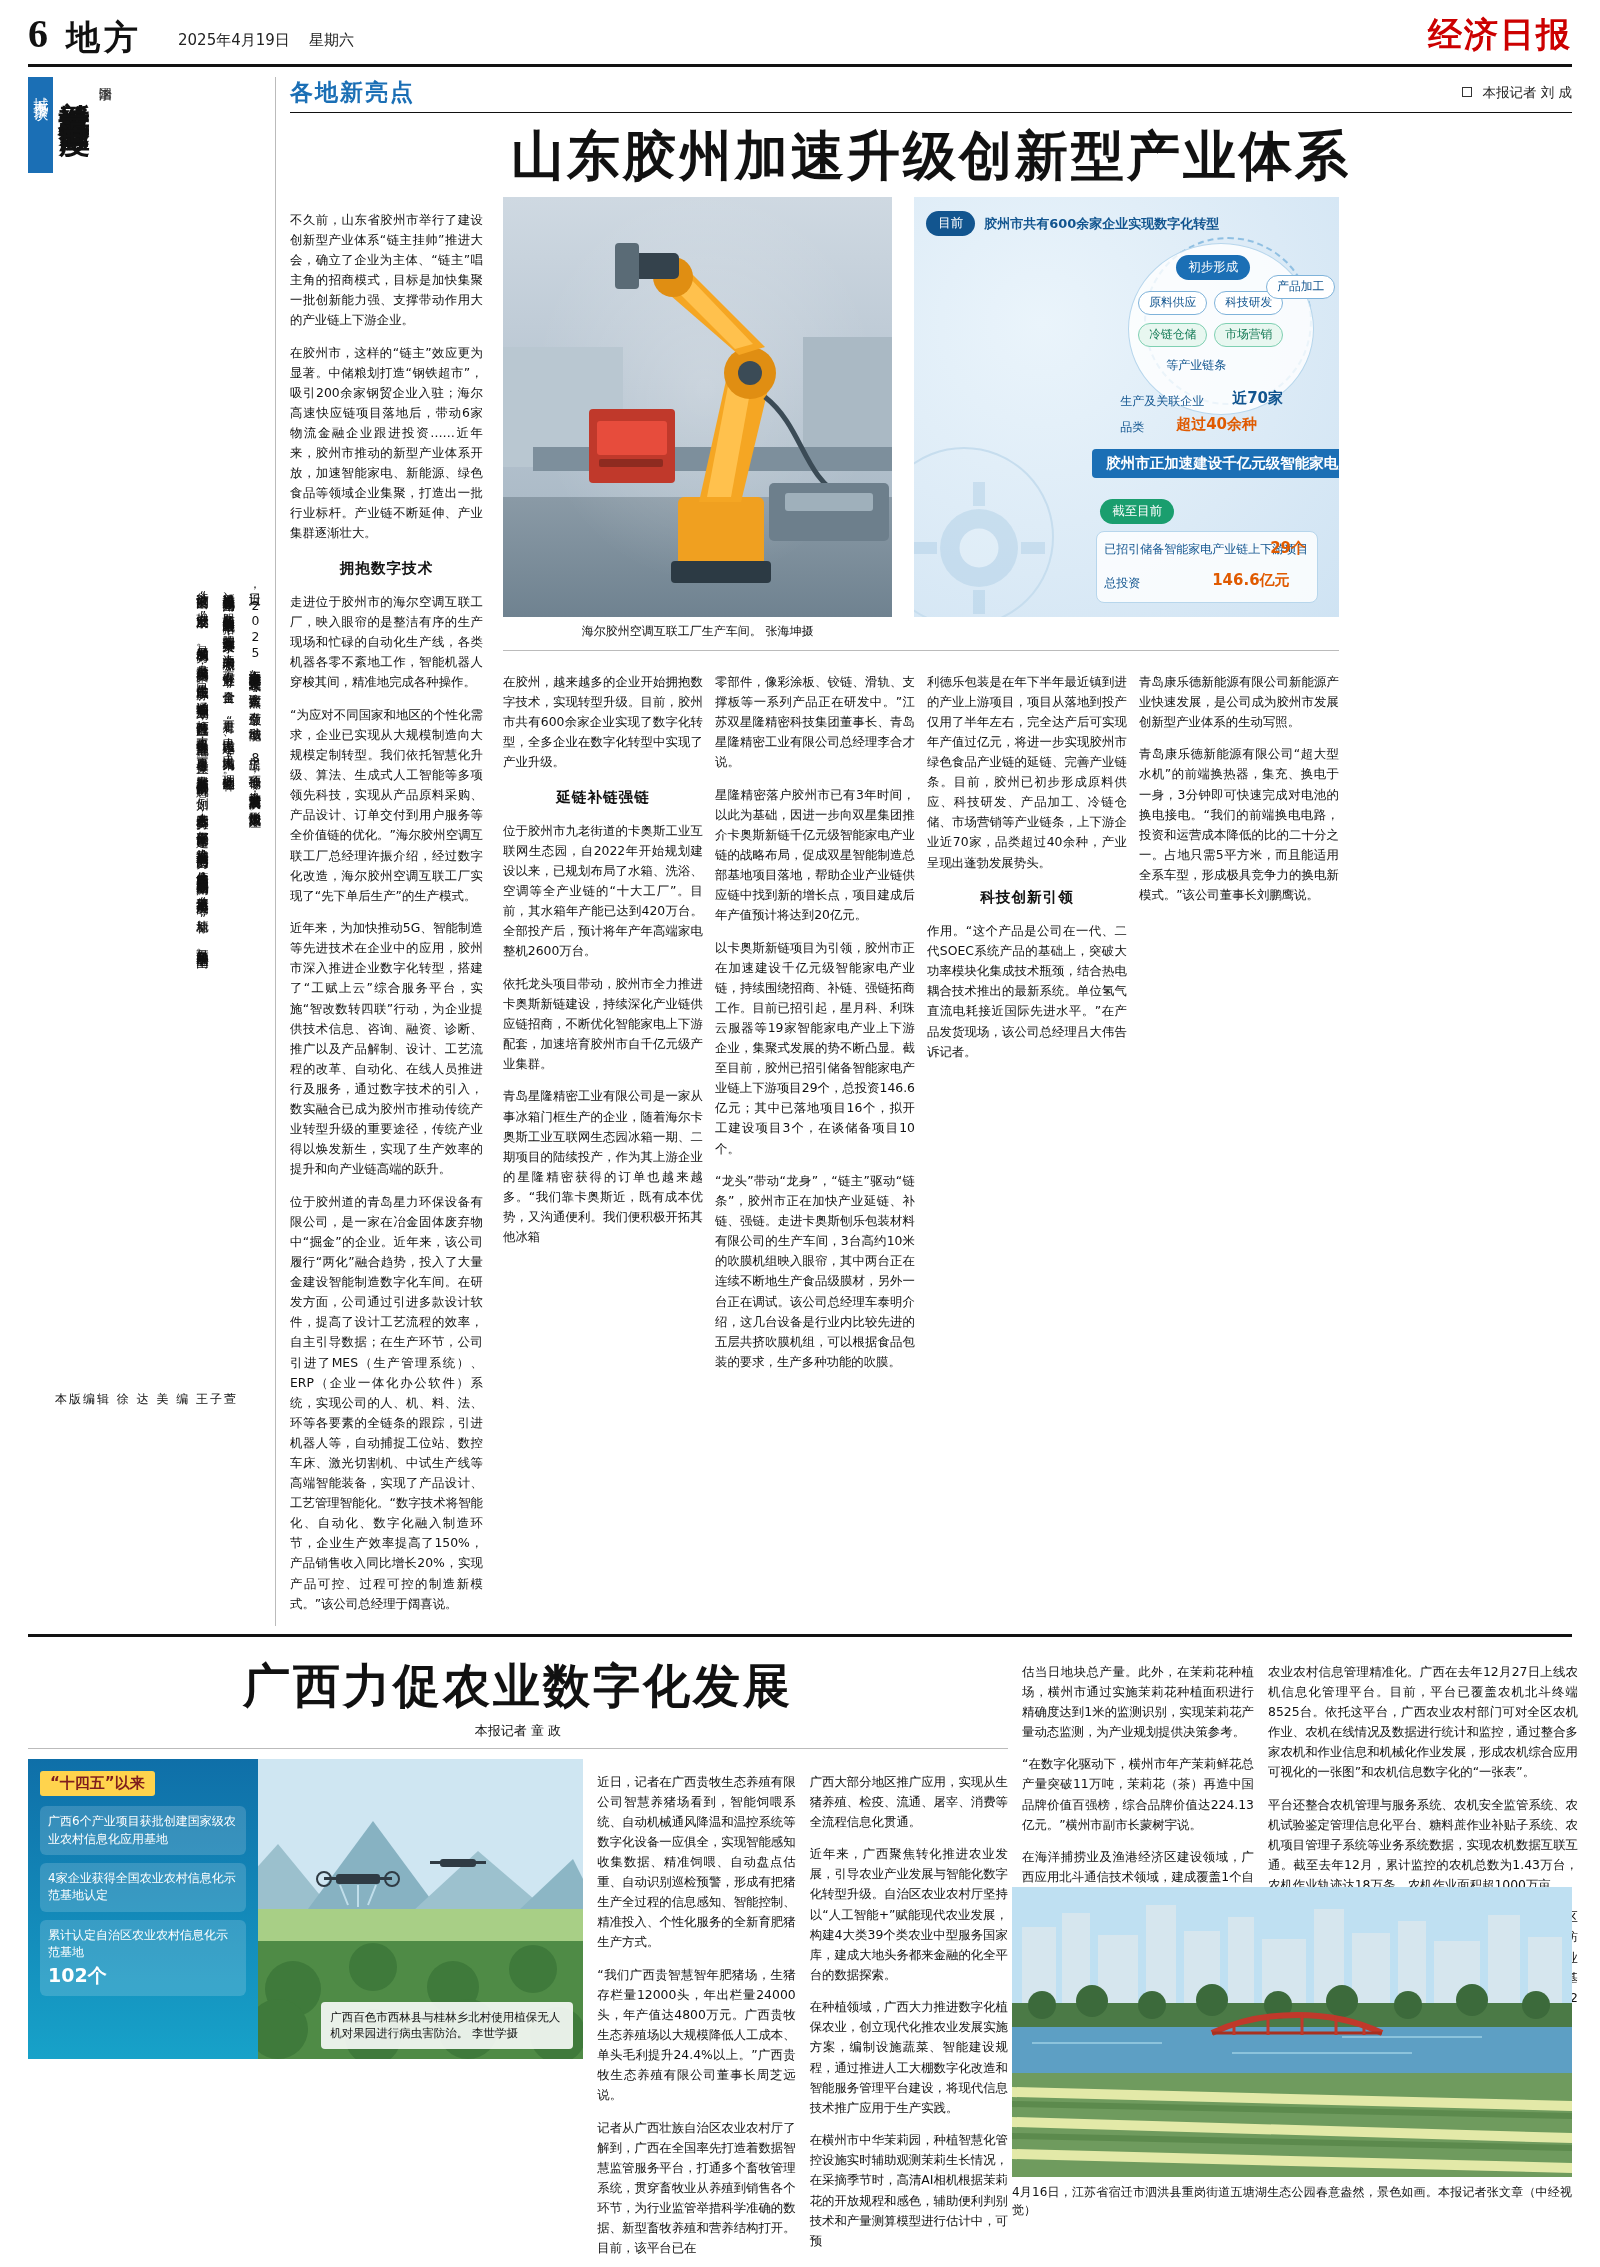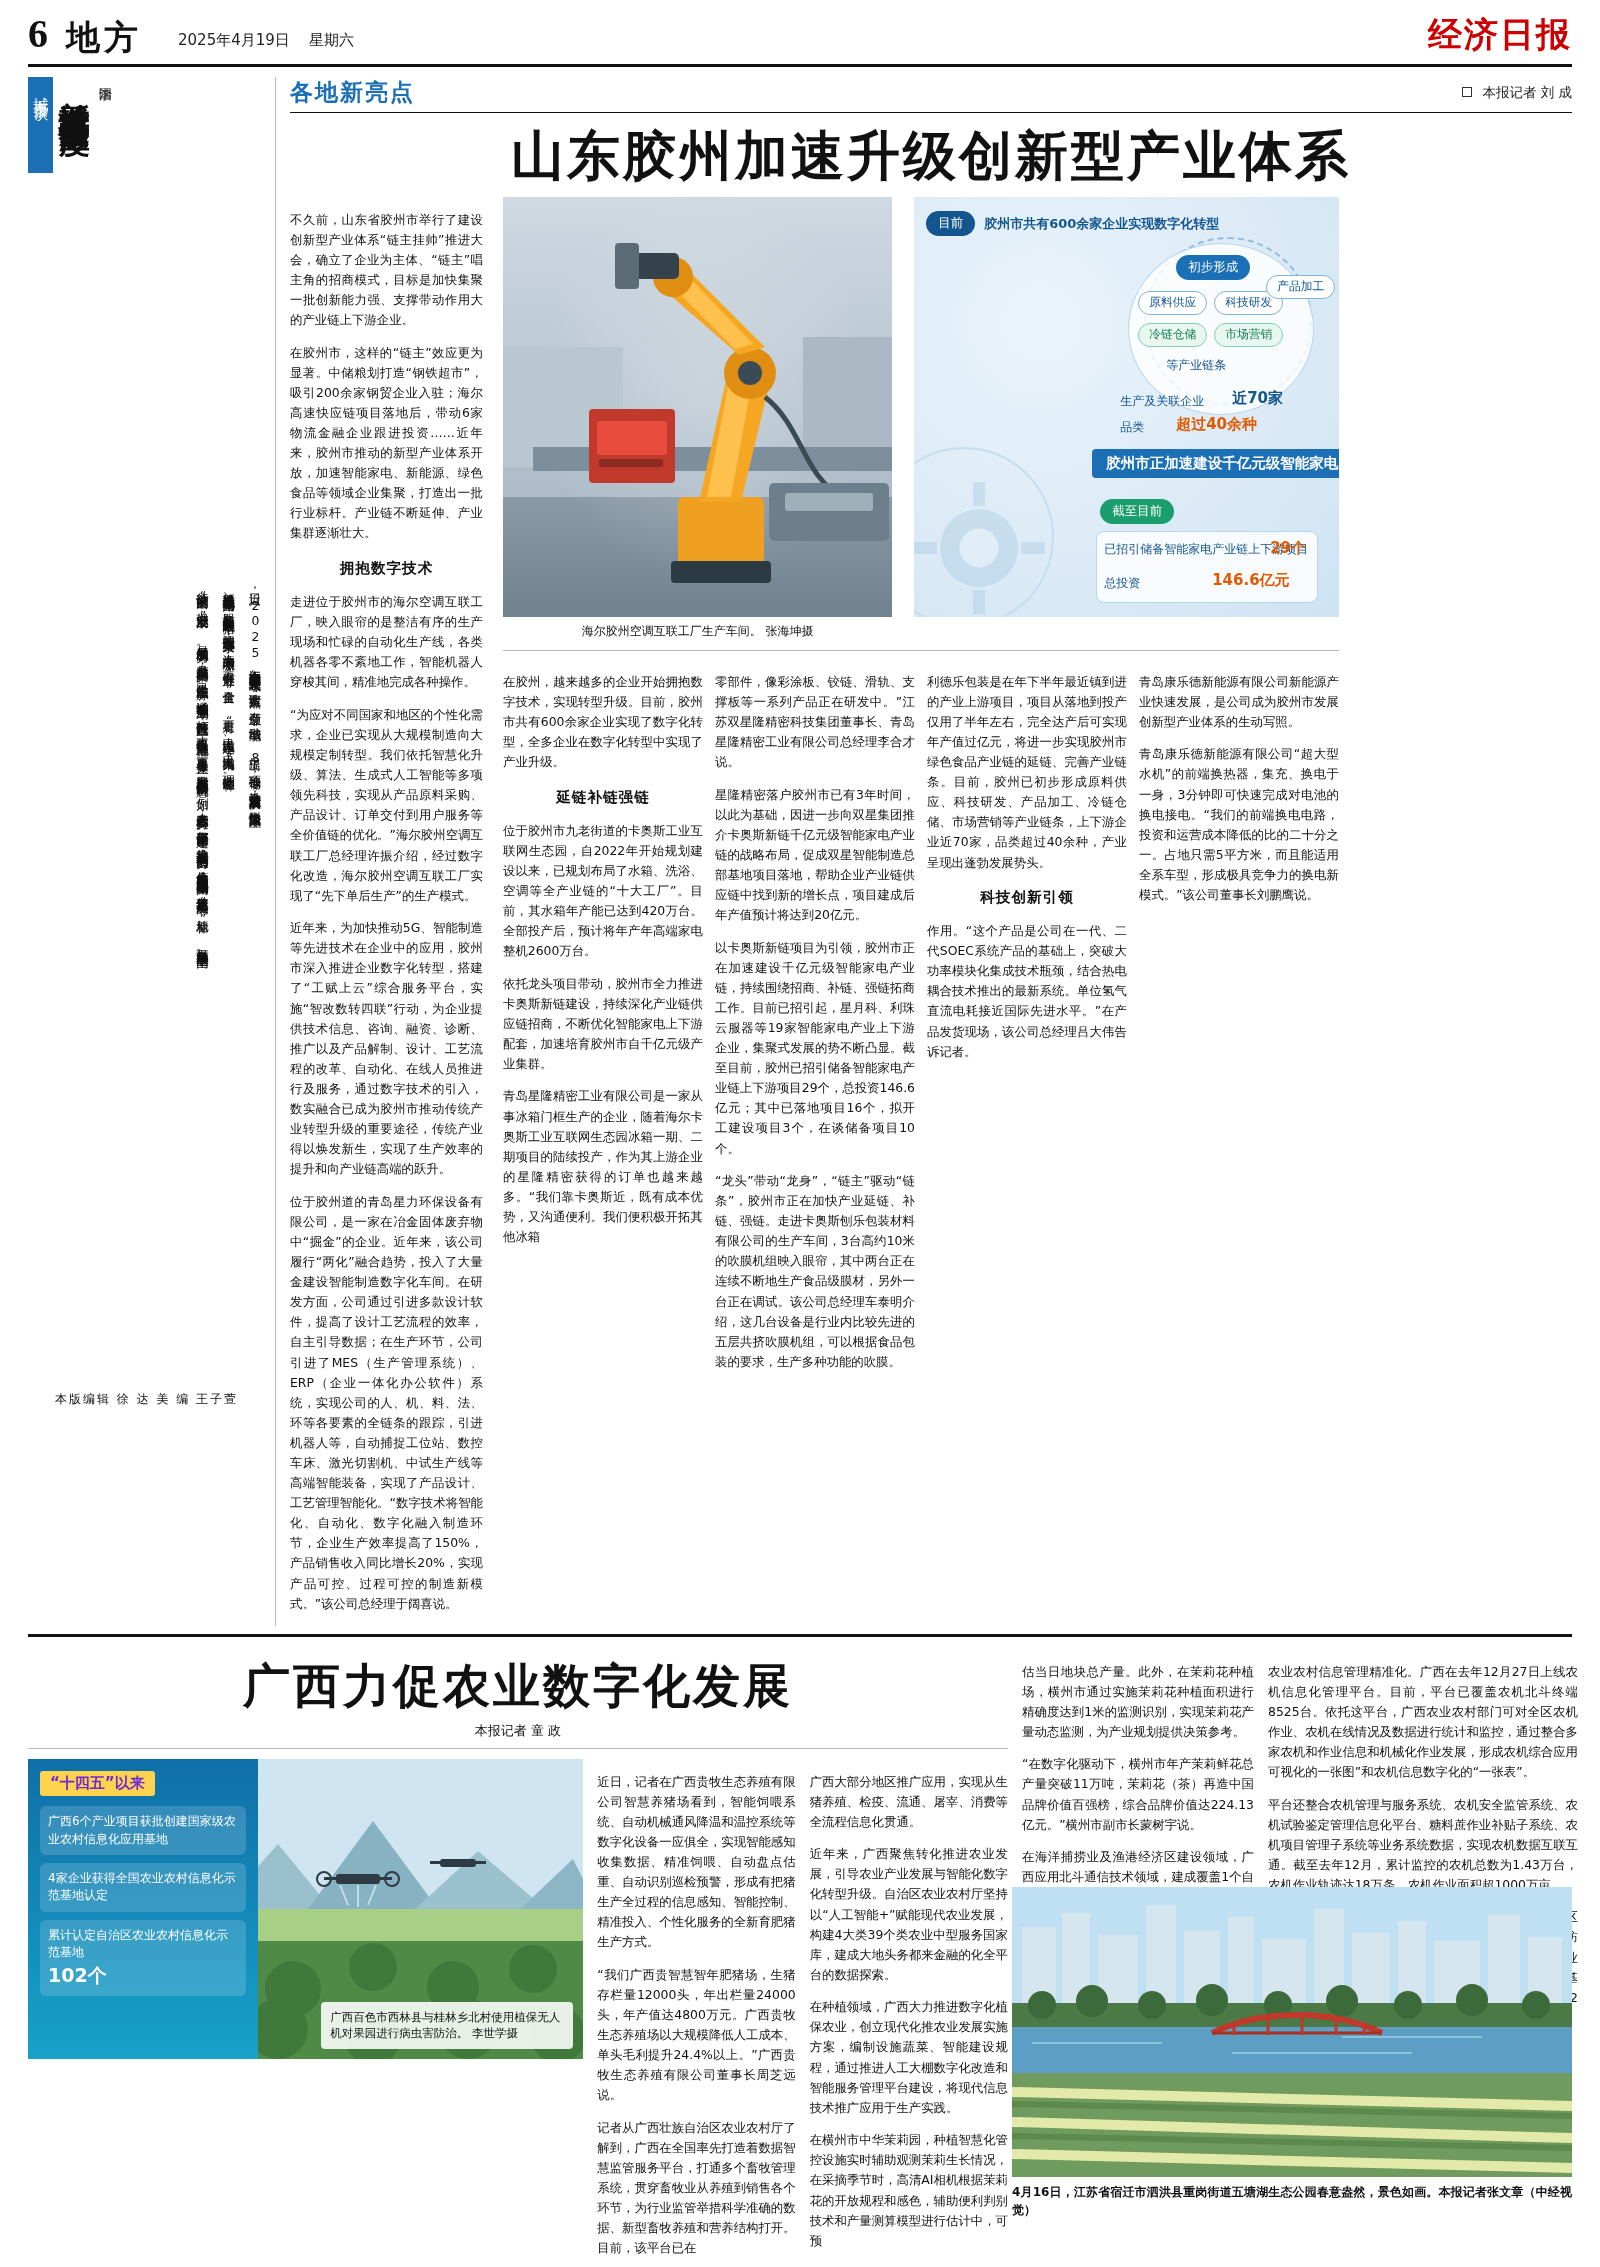--- a/index.html
+++ b/index.html
@@ -130,30 +130,30 @@
   }
   .bottom-reporter { text-align: center; font-size: 13px; margin-bottom: 8px; }
   .bcol { font-size: 12.4px; line-height: 1.62; text-align: justify; }
   .bw { width: 200px; }
 
   .factbox { position: relative; width: 100%; }
   .fb-img { position: relative; width: 100%; height: 300px; overflow:hidden;
     background: linear-gradient(180deg,#cfe6f2 0%, #bcdcea 30%, #7fae6a 55%, #4f8b46 100%); }
   .fb-panel { position:absolute; left:0; top:0; width: 230px; height: 300px;
     background: linear-gradient(180deg,#0f6fa8,#17a2c9); color:#fff; padding: 12px 12px; }
-  .fb-tag { display:inline-block; background:#ffd34d; color:#6d28d9; font-weight:bold;
+  .fb-tag { display:inline-block; background:#ffd34d; color:#7f1d1d; font-weight:bold;
      font-size:15px; padding:3px 10px; border-radius:3px; margin-bottom: 10px;}
   .fb-item { background: rgba(255,255,255,0.16); border-radius:6px; padding:7px 8px; font-size:12px; line-height:1.45; margin-bottom:8px; }
   .fb-num { font-size: 19px; font-weight: bold; }
   .fb-cap { background: rgba(255,255,255,0.88); position:absolute; right:10px; bottom:10px; width:252px;
      font-size:11.5px; line-height:1.45; padding:7px 9px; border-radius:4px; }
 
   .photo2 { position:relative; width:100%; height: 290px; overflow:hidden;
     background: linear-gradient(180deg,#bfe0f2 0%, #a9d4ea 26%, #7fb6d8 40%, #5d9fc4 55%, #6f9b5e 72%, #4e7f4a 100%); }
-  .photo2cap { font-size: 12px; line-height:1.5; margin-top:6px; text-align:justify;font-weight:bold; }
+  .photo2cap { font-size: 12px; line-height:1.5; margin-top:6px; text-align:justify; }
 </style>
 </head>
 <body>
 
 <div class="page">
 
   <div class="masthead">
     <div class="page-num">6</div>
     <div class="section-name">地方</div>
     <div class="date-line">

